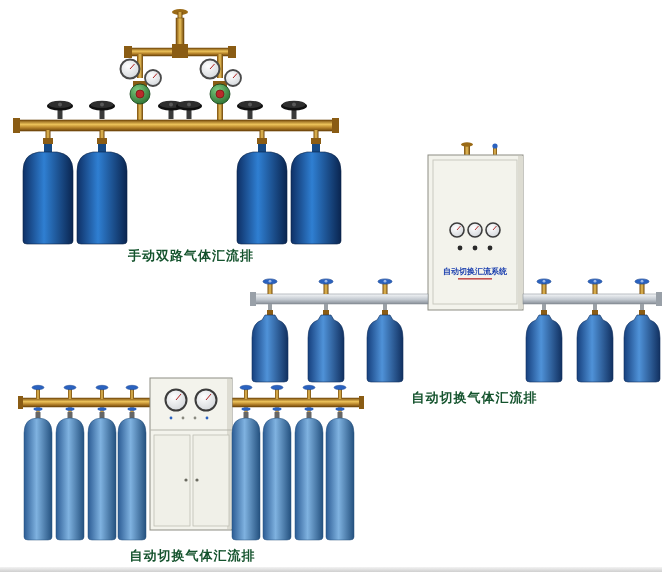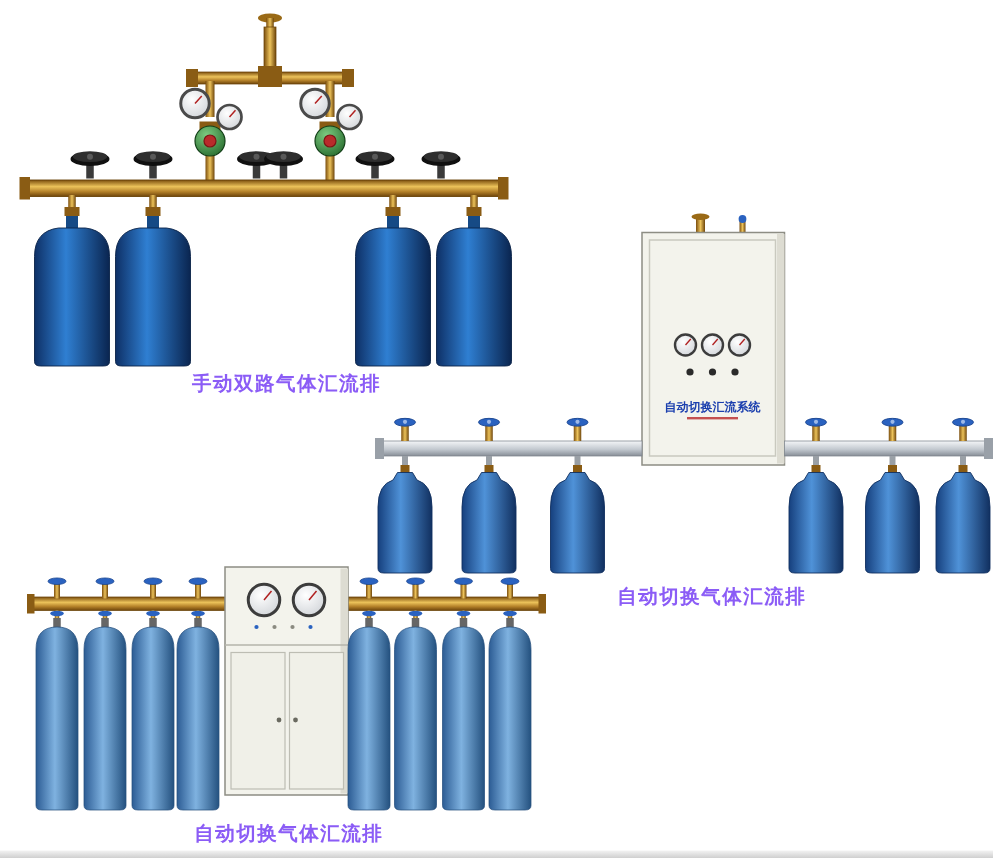--- a/index.html
+++ b/index.html
@@ -6,21 +6,21 @@
   html,body { background:#ffffff; }
   body { font-family:"Liberation Sans", sans-serif; }
   .stage {
     position:relative; width:662px; height:572px;
     background:#ffffff; overflow:hidden; margin:0 auto;
   }
   .illus { position:absolute; }
   .caption {
     position:absolute;
     font-size:13px; font-weight:bold;
-    color:#8b5cf6; text-align:center;
+    color:#14532d; text-align:center;
     letter-spacing:1px; white-space:nowrap;
   }
   .bottom-edge {
     position:absolute; left:0; bottom:0; width:100%; height:5px;
     background:linear-gradient(#f3f3f3,#cfcfcf);
   }
   svg text { font-family:"Liberation Sans", sans-serif; }
 </style>
 </head>
 <body>

